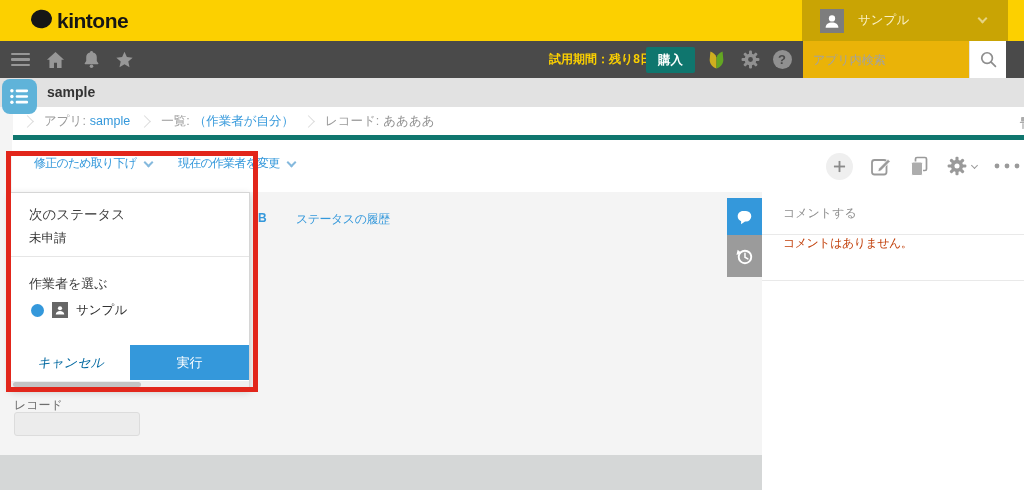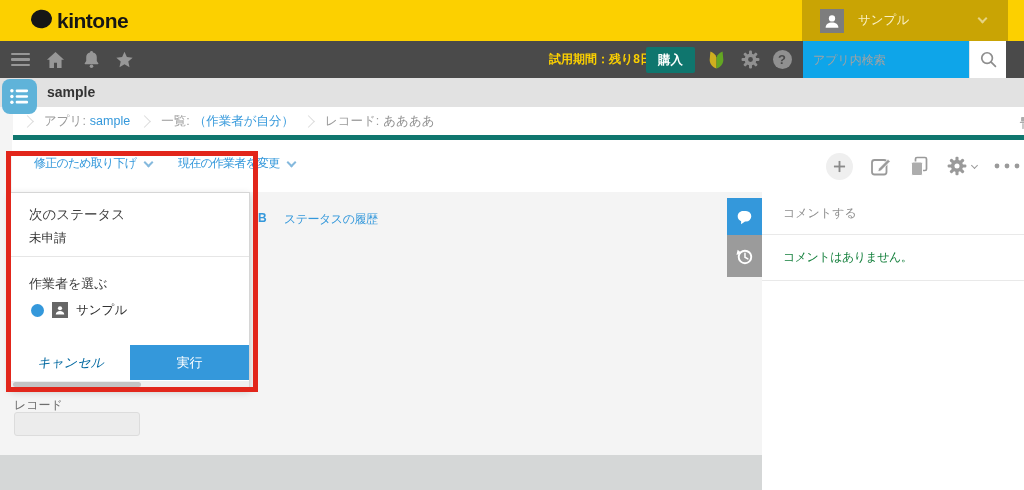--- a/index.html
+++ b/index.html
@@ -17,21 +17,21 @@
   .chev { display:inline-block; width:7px; height:7px; border-right:2px solid; border-bottom:2px solid; transform:rotate(45deg); }
   .user-chev { position:absolute; right:22px; top:15px; color:#e6d382; }
 
   
   .tbar { position:absolute; left:0; top:41px; width:1024px; height:37px; background:#4a4a4a; }
   .tb-ic { position:absolute; top:0; height:37px; display:flex; align-items:center; justify-content:center; cursor:pointer; }
   .burger { left:8px; width:24px; flex-direction:column; gap:3px; }
   .burger span { display:block; width:19px; height:2.5px; background:#979797; border-radius:1px; }
   .trial { position:absolute; left:549px; top:0; height:37px; display:flex; align-items:center; font-size:12px; font-weight:bold; color:#fcd000; }
   .buy-btn { position:absolute; left:646px; top:6px; height:26px; padding:0 12px; background:#0f766e; color:#fff; font-size:12.5px; font-weight:bold; display:flex; align-items:center; border:none; border-radius:2px; cursor:pointer; }
-  .searchbox { position:absolute; left:803px; top:0; width:203px; height:37px; background:#0ea5e9; display:flex; }
+  .searchbox { position:absolute; left:803px; top:0; width:203px; height:37px; background:#eab308; display:flex; }
   .searchbox input { flex:1; border:none; outline:none; padding:0 0 0 10px; font-size:12px; color:#333; background:transparent; font-family:inherit; }
   .searchbox input::placeholder { color:#a2a2a2; }
   .search-btn { width:37px; border-left:1px solid #e4e4e4; display:flex; align-items:center; justify-content:center; cursor:pointer; background:#fff; }
 
   
   .appbar { position:absolute; left:0; top:78px; width:1024px; height:29px; background:#e2e2e2; }
   .app-icon { position:absolute; left:2px; top:79px; width:35px; height:35px; background:#5fb3d9; border-radius:8px; z-index:3; display:flex; align-items:center; justify-content:center; cursor:pointer; }
   .app-title { position:absolute; left:47px; top:0; line-height:29px; font-size:14px; font-weight:bold; color:#333; }
 
   
@@ -50,31 +50,31 @@
   .btn-change { left:166px; }
   .rec-icons { position:absolute; right:16px; top:11px; height:30px; display:flex; align-items:center; gap:17px; }
   .ric { display:flex; align-items:center; justify-content:center; cursor:pointer; }
   .plus-circle { width:27px; height:27px; border-radius:50%; background:#efefef; }
   .gear-wrap { display:flex; align-items:center; gap:4px; }
   .gchev { width:5px; height:5px; border-right:1.5px solid #9a9a9a; border-bottom:1.5px solid #9a9a9a; transform:rotate(45deg); margin-top:-2px; }
 
   
   .rec-tabs { position:absolute; left:0; top:211px; width:727px; font-size:12px; letter-spacing:-0.5px; color:#3498db; z-index:1; }
   .tab-partial { position:absolute; left:258px; top:0; font-weight:bold; cursor:pointer; }
-  .tab-history { position:absolute; left:284px; top:0; cursor:pointer; }
+  .tab-history { position:absolute; left:296px; top:0; cursor:pointer; }
 
   
   .reason-lbl { position:absolute; left:14px; top:397px; font-size:12px; color:#6e6e6e; }
   .reason-input { position:absolute; left:14px; top:412px; width:126px; height:24px; background:#ececec; border:1px solid #dcdcdc; border-radius:3px; font-family:inherit; padding:0 6px; font-size:12px; color:#333; }
   .footer-band { position:absolute; left:0; top:455px; width:763px; height:35px; background:#d5d7d7; }
 
   
   .cpanel { position:absolute; left:762px; top:192px; width:262px; height:298px; background:#fff; }
   .c-row1 { height:43px; line-height:43px; padding-left:21px; font-size:12px; color:#8f8f8f; border-bottom:1px solid #e9e9e9; cursor:pointer; }
-  .c-row2 { height:46px; display:flex; align-items:center; padding-left:21px; font-size:12px; letter-spacing:-0.5px; color:#15803d; border-bottom:1px solid #e9e9e9; }
+  .c-row2 { height:46px; display:flex; align-items:flex-start; padding-left:21px; font-size:12px; letter-spacing:-0.5px; color:#c2410c; border-bottom:1px solid #e9e9e9; }
   .side-tabs { position:absolute; left:727px; top:198px; width:35px; z-index:2; }
   .stab { width:35px; display:flex; align-items:center; justify-content:center; cursor:pointer; }
   .stab-comment { height:37px; background:#3498db; }
   .stab-history { height:42px; background:#9b9b9b; }
 
   
   .dlg { position:absolute; left:10px; top:192px; width:240px; height:197px; background:#fff; border:1px solid #d6d6d6; box-shadow:0 3px 8px rgba(0,0,0,.18); z-index:30; }
   .dlg-next-lbl { position:absolute; left:18px; top:13px; font-size:13.5px; color:#3e3e3e; }
   .dlg-next-val { position:absolute; left:18px; top:37px; font-size:12.5px; color:#333; }
   .dlg-div { position:absolute; left:0; top:63px; width:100%; border-top:1px solid #e6e6e6; }

